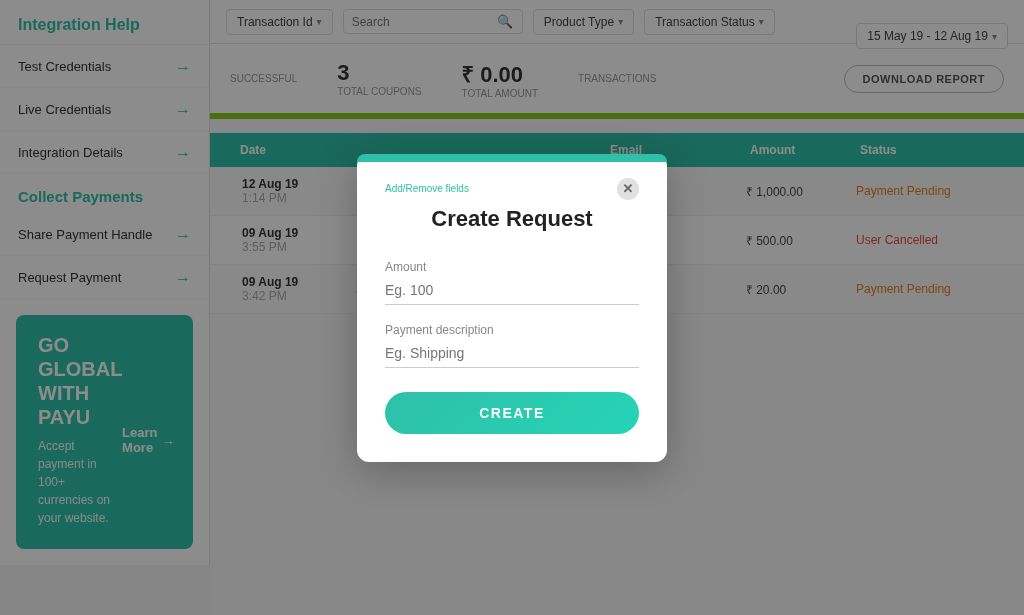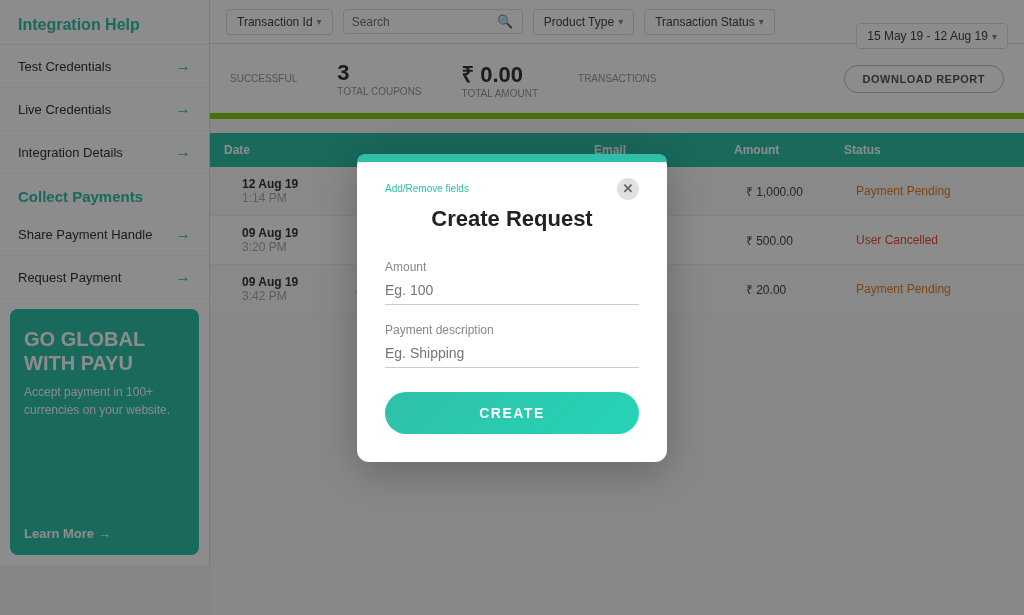--- a/index.html
+++ b/index.html
@@ -37,27 +37,27 @@
       font-size: 16px;
     }
     .sidebar-section-title {
       color: #2ec0a8;
       font-size: 15px;
       font-weight: 700;
       padding: 14px 18px 8px;
     }
     .sidebar-promo {
       background: #2ec0a8;
-      margin: 10px;
+      margin: 16px;
       border-radius: 8px;
-      padding: 18px 14px 14px;
+      padding: 18px 22px 14px;
       color: #fff;
       flex: 1;
       display: flex;
-      flex-direction: column;
+      flex-direction: row;
       justify-content: space-between;
       min-height: 160px;
     }
     .promo-title {
       font-size: 20px;
       font-weight: 800;
       line-height: 1.2;
       margin-bottom: 8px;
     }
     .promo-desc {
@@ -165,21 +165,21 @@
     .table-container {
       margin: 14px 0 0;
     }
     .table-header {
       display: grid;
       grid-template-columns: 120px 130px 120px 140px 110px 130px;
       background: #2ec0a8;
       color: #fff;
       font-size: 12px;
       font-weight: 600;
-      padding: 10px 8px;
+      padding: 10px 24px;
       gap: 0;
     }
     .table-header div { padding: 0 6px; }
     .table-row {
       display: grid;
       grid-template-columns: 120px 130px 120px 140px 110px 130px;
       padding: 10px 20px;
       border-bottom: 1px solid #eee;
       background: #fff;
       font-size: 12px;
@@ -379,21 +379,21 @@
       <div></div>
       <div></div>
       <div>italwar88...</div>
       <div>₹ 1,000.00</div>
       <div class="status-pending">Payment Pending</div>
     </div>
 
     <div class="table-row">
       <div>
         <div class="date-main">09 Aug 19</div>
-        <div class="date-time">3:20 PM</div>
+        <div class="date-time">3:55 PM</div>
       </div>
       <div></div>
       <div></div>
       <div>italwar88...</div>
       <div>₹ 500.00</div>
       <div class="status-cancelled">User Cancelled</div>
     </div>
 
     <div class="table-row">
       <div>

